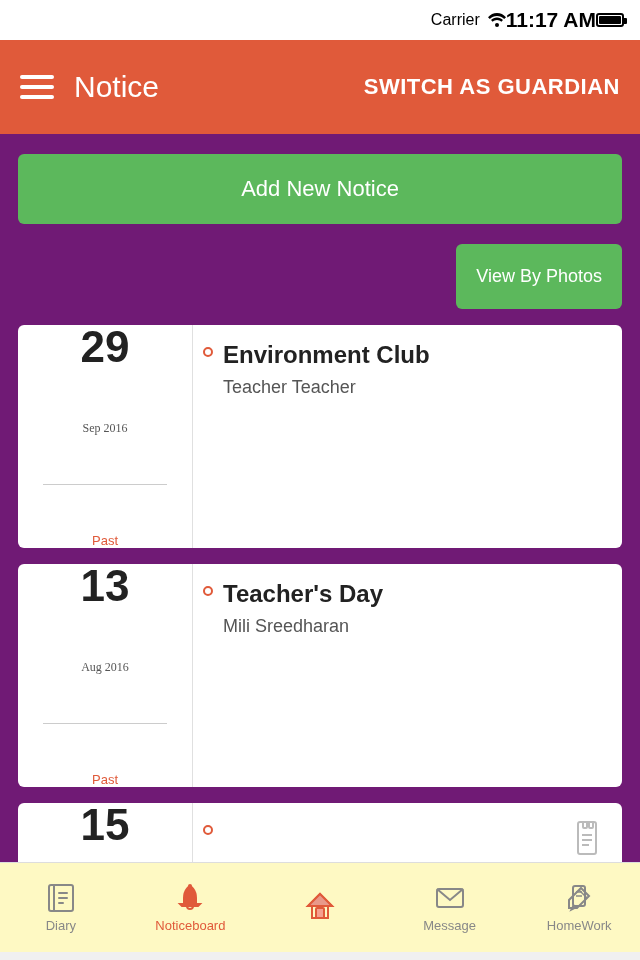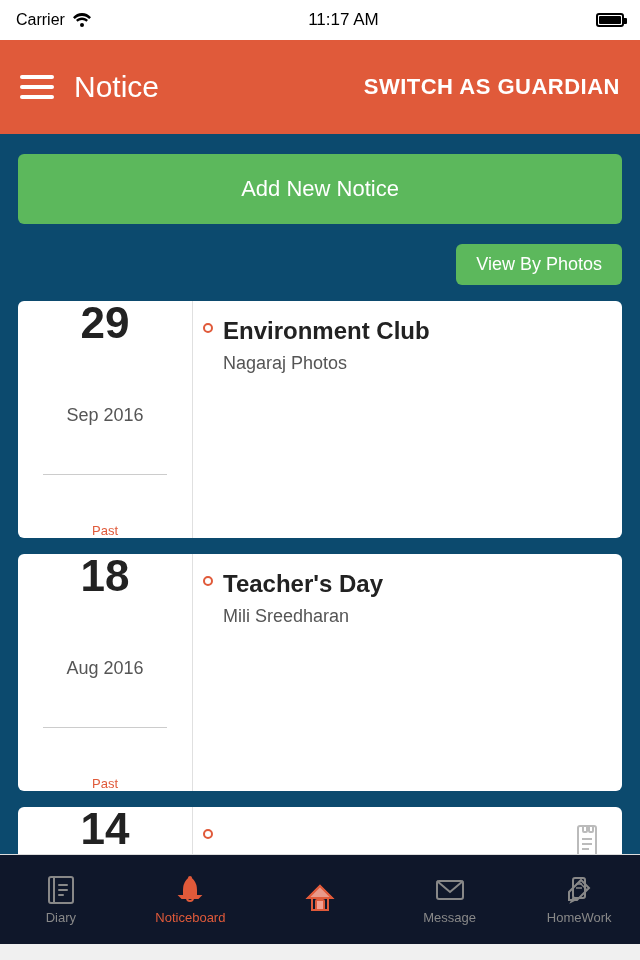--- a/index.html
+++ b/index.html
@@ -11,27 +11,27 @@
       overflow: hidden;
       position: relative;
     }
 
     
     .status-bar {
       height: 40px;
       background: #fff;
       display: flex;
       align-items: center;
-      justify-content: space-between;
+      justify-content: flex-end;
       padding: 0 16px;
       font-size: 16px;
       font-weight: 500;
     }
     .status-bar-left { display: flex; align-items: center; gap: 8px; }
-    .status-bar-center { font-weight: 400; font-size: 17px; }
+    .status-bar-center { font-weight: 700; font-size: 21px; }
     .status-bar-right { display: flex; align-items: center; gap: 6px; }
     .battery-icon {
       width: 28px; height: 14px;
       border: 2px solid #000;
       border-radius: 3px;
       position: relative;
       display: inline-block;
     }
     .battery-icon::after {
       content: '';
@@ -81,21 +81,21 @@
       color: #fff;
       font-size: 22px;
       font-weight: 600;
       letter-spacing: 0.5px;
     }
 
     
     .main {
       height: calc(960px - 40px - 94px - 90px);
       overflow-y: auto;
-      background: #0c4a6e;
+      background: #701a75;
       padding: 20px 18px 10px;
     }
 
     
     .add-notice-btn {
       width: 100%;
       background: #5cb85c;
       color: #fff;
       font-size: 22px;
       font-weight: 400;
@@ -114,21 +114,21 @@
       justify-content: flex-end;
       margin-bottom: 16px;
     }
     .view-by-photos-btn {
       background: #5cb85c;
       color: #fff;
       font-size: 18px;
       font-weight: 400;
       border: none;
       border-radius: 6px;
-      padding: 10px 20px;
+      padding: 22px 20px;
       cursor: pointer;
     }
 
     
     .notice-card {
       background: #fff;
       border-radius: 6px;
       margin-bottom: 16px;
       display: flex;
       min-height: 120px;
@@ -145,23 +145,24 @@
       border-right: 1px solid #e0e0e0;
       gap: 40px;
     }
     .notice-date-day {
       font-size: 44px;
       font-weight: 700;
       color: #222;
       line-height: 1;
     }
     .notice-date-month {
-      font-size: 18px;
+      font-size: 12px;
       color: #555;
-      margin-top: 20px;
+      margin-top: 12px;
+      font-family: Liberation Serif, serif;
     }
     .notice-date-divider {
       width: 80%;
       height: 1px;
       background: #ccc;
       margin: 8px 0;
     }
     .notice-date-past {
       color: #e05a3a;
       font-size: 13px;
@@ -197,25 +198,25 @@
     }
     .notice-attachment {
       position: absolute;
       right: 16px;
       top: 18px;
     }
 
     
     .bottom-nav {
       position: absolute;
-      bottom: 16px;
+      bottom: 8px;
       left: 0;
       width: 640px;
       height: 90px;
-      background: #0f172a;
+      background: #fef9c3;
       border-top: 1px solid #ddd;
       display: flex;
       align-items: center;
       gap: 8px;
     }
     .nav-item {
       flex: 1;
       display: flex;
       flex-direction: column;
       align-items: center;
@@ -277,41 +278,41 @@
   <div class="notice-card">
     <div class="notice-date">
       <span class="notice-date-day">29</span>
       <span class="notice-date-month">Sep 2016</span>
       <div class="notice-date-divider"></div>
       <span class="notice-date-past">Past</span>
     </div>
     <div class="notice-body">
       <div class="notice-dot"></div>
       <div class="notice-title">Environment Club</div>
-      <div class="notice-author">Nagaraj Photos</div>
+      <div class="notice-author">Teacher Teacher</div>
     </div>
   </div>
 
   <div class="notice-card">
     <div class="notice-date">
-      <span class="notice-date-day">18</span>
+      <span class="notice-date-day">13</span>
       <span class="notice-date-month">Aug 2016</span>
       <div class="notice-date-divider"></div>
       <span class="notice-date-past">Past</span>
     </div>
     <div class="notice-body">
       <div class="notice-dot"></div>
       <div class="notice-title">Teacher's Day</div>
       <div class="notice-author">Mili Sreedharan</div>
     </div>
   </div>
 
   <div class="notice-card">
     <div class="notice-date">
-      <span class="notice-date-day">14</span>
+      <span class="notice-date-day">15</span>
       <span class="notice-date-month">Aug 2016</span>
       <div class="notice-date-divider"></div>
       <span class="notice-date-past"></span>
     </div>
     <div class="notice-body">
       <div class="notice-dot"></div>
       <div class="notice-attachment">
         <svg width="30" height="34" viewBox="0 0 30 34" fill="none" xmlns="http://www.w3.org/2000/svg">
           <rect x="2" y="1" width="18" height="32" rx="2" stroke="#bbb" stroke-width="2" fill="none"></rect>
           <rect x="7" y="1" width="4" height="6" rx="1" stroke="#bbb" stroke-width="2" fill="none"></rect>

